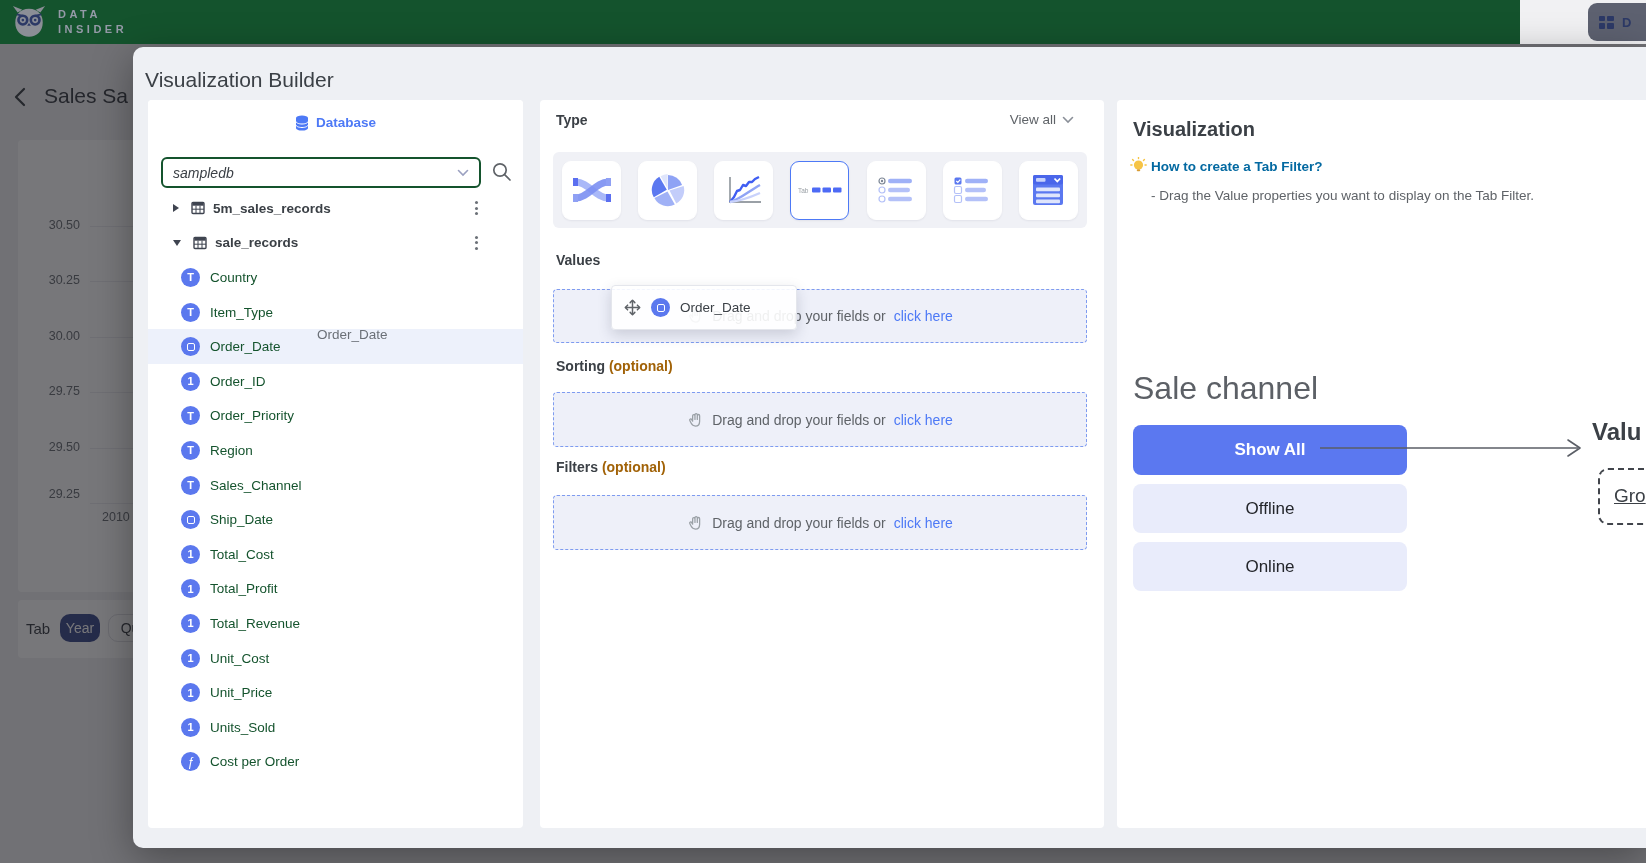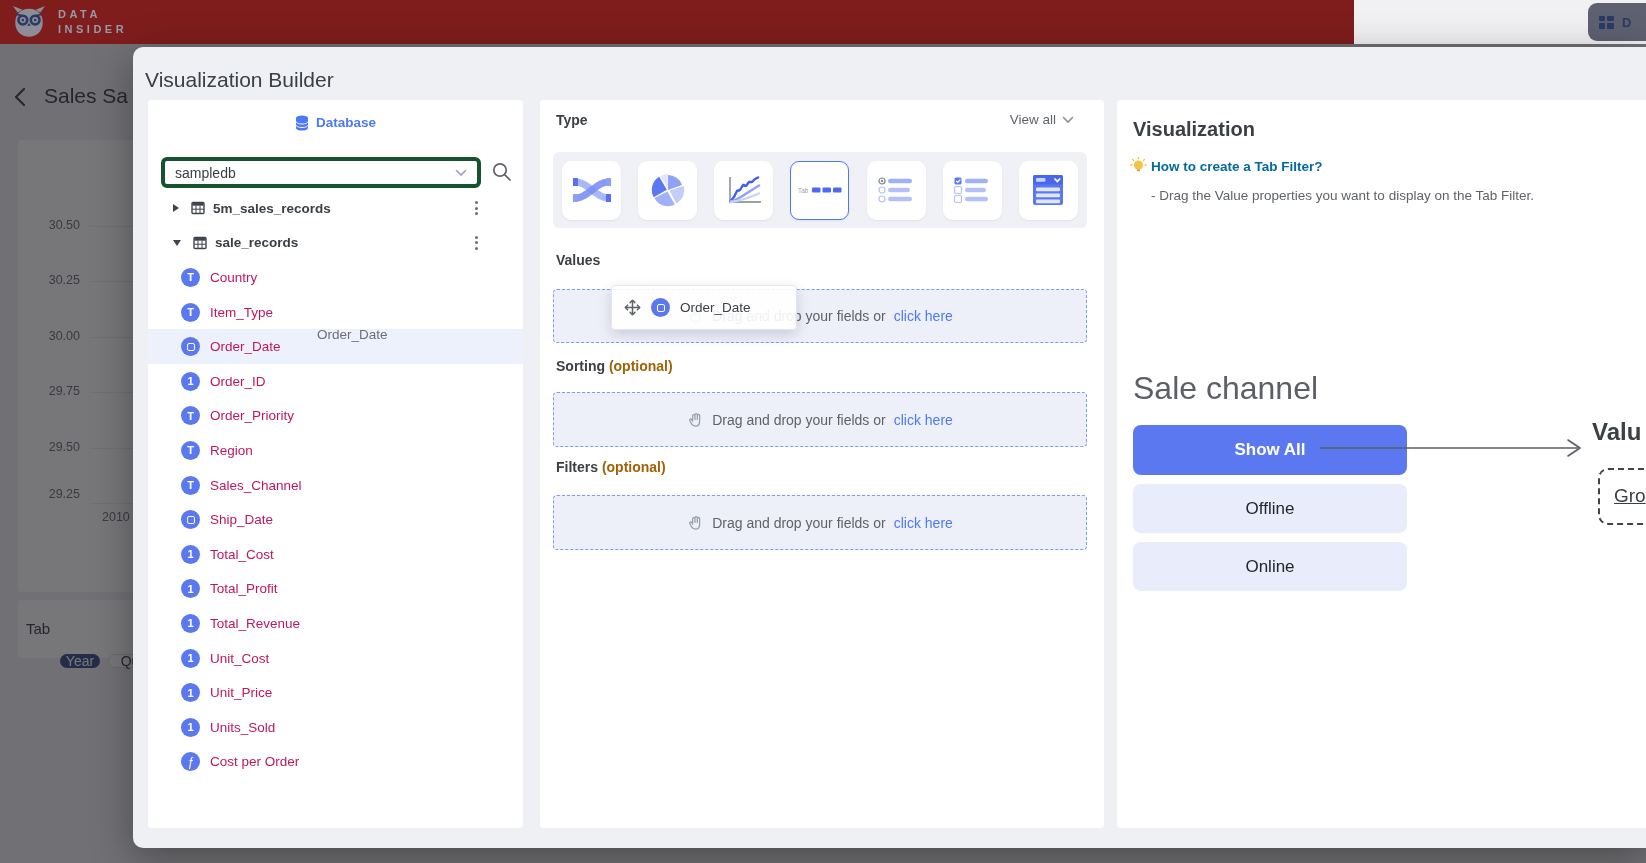--- a/index.html
+++ b/index.html
@@ -1,68 +1,68 @@
 <!DOCTYPE html>
 <html><head>
 <meta charset="utf-8">
 <style>
   html,body{margin:0;padding:0;background:#222;}
   *{box-sizing:border-box;font-family:"Liberation Sans","DejaVu Sans",sans-serif;}
   .screen{position:relative;width:1646px;height:863px;overflow:hidden;background:#f1f1f3;}
   .abs{position:absolute;}
 
   
-  .topbar{position:absolute;left:0;top:0;width:1354px;height:44px;background:#7f1d1d;z-index:50;}
+  .topbar{position:absolute;left:0;top:0;width:1520px;height:44px;background:#14532d;z-index:50;}
   .brand{position:absolute;left:58px;top:7px;color:#959aa8;font-size:11px;font-weight:700;letter-spacing:3.5px;line-height:15px;}
   .dash-btn{position:absolute;left:1588px;top:3px;width:76px;height:38px;background:#5d6170;border:none;border-radius:9px;display:flex;align-items:center;gap:7px;padding:0 10px;cursor:pointer;}
   .dash-btn span{color:#2c3966;font-weight:700;font-size:13px;}
 
   
   .page{position:absolute;inset:0;background:#f1f1f3;}
   .back-chevron{position:absolute;left:12px;top:86px;}
   .bg-title{position:absolute;left:44px;top:84px;font-size:21px;color:#3b3f46;}
   .bg-card{position:absolute;background:#fff;border-radius:4px;}
   #bg-chart{left:18px;top:140px;width:380px;height:452px;}
   .ytick{position:absolute;left:18px;width:44px;text-align:right;font-size:12.5px;color:#6b7076;}
   .gridline{position:absolute;left:72px;right:8px;height:1px;background:#ededf0;}
   .xtick{position:absolute;left:84px;top:370px;font-size:12.5px;color:#6b7076;}
   #bg-tabs{left:18px;top:600px;width:380px;height:58px;}
   .gran-label{position:absolute;left:8px;top:20px;font-size:15px;color:#3b3f46;}
-  .gran-btn{position:absolute;top:14px;height:14px;border-radius:10px;font-size:14px;display:flex;align-items:center;justify-content:center;margin-top:40px;}
+  .gran-btn{position:absolute;top:14px;height:28px;border-radius:10px;font-size:14px;display:flex;align-items:center;justify-content:center;}
   .gran-btn.sel{left:42px;width:40px;background:#3d4c8c;color:#fff;}
   .gran-btn.plain{left:90px;width:44px;background:#fff;border:1px solid #e0e0e4;color:#3b3f46;}
   .scrim{position:absolute;left:0;top:44px;width:1646px;height:819px;background:rgba(20,21,26,0.58);z-index:60;}
 
   
   .modal{position:absolute;left:133px;top:47px;width:1513px;height:801px;background:#eef0f4;border-radius:10px 0 0 10px;box-shadow:0 10px 40px rgba(0,0,0,.35);z-index:100;}
   .modal-title{position:absolute;left:12px;top:21px;font-size:21px;color:#3b4046;}
   .panel{position:absolute;top:53px;height:728px;background:#fff;border-radius:4px;}
   #left-panel{left:15px;width:375px;overflow:hidden;}
   #mid-panel{left:407px;width:564px;}
   #right-panel{left:984px;width:560px;}
 
   
   .db-tabs{position:absolute;left:0;top:0;width:100%;height:45px;display:flex;}
   .db-tab{flex:1;display:flex;align-items:center;justify-content:center;gap:7px;font-size:13.5px;font-weight:700;cursor:pointer;}
   .db-tab.active{color:#4d79f6;background:#fff;}
   .db-tab.inactive{color:#3b4046;background:#f4f5f8;}
-  .conn-select{position:absolute;left:13px;top:57px;width:320px;height:31px;border:4px solid #14532d;border-radius:6px;background:#fff;display:flex;align-items:center;padding:0 10px;font-size:14px;color:#3b4046;cursor:pointer;}
+  .conn-select{position:absolute;left:13px;top:57px;width:320px;height:31px;border:2px solid #14532d;border-radius:6px;background:#fff;display:flex;align-items:center;padding:0 10px;font-size:14px;color:#3b4046;cursor:pointer;font-style:italic;}
   .conn-select svg{margin-left:auto;}
   .search-btn{position:absolute;left:341px;top:61px;width:24px;height:24px;border:none;background:transparent;cursor:pointer;padding:0;}
   .tree{position:absolute;left:0;top:91px;width:100%;}
   .trow{height:34.6px;display:flex;align-items:center;position:relative;cursor:pointer;}
   .trow.hl{background:#edf1fb;}
   .table-row{padding-left:25px;}
   .field-row{padding-left:33px;}
   .caret{width:8px;margin-right:10px;display:inline-block;}
   .caret.right{width:0;height:0;border-top:4.5px solid transparent;border-bottom:4.5px solid transparent;border-left:6px solid #3f4450;margin-right:12px;}
   .caret.down{width:0;height:0;border-left:4.5px solid transparent;border-right:4.5px solid transparent;border-top:6px solid #3f4450;margin-right:12px;}
   .t-ic{margin-right:8px;display:flex;}
   .t-label{font-size:13.5px;font-weight:600;color:#3b4046;}
-  .f-label{font-size:13.5px;color:#be185d;}
+  .f-label{font-size:13.5px;color:#14532d;}
   .f-ic{width:19px;height:19px;border-radius:50%;background:#5b78ee;color:#fff;display:flex;align-items:center;justify-content:center;font-size:11px;font-weight:700;margin-right:10px;flex:0 0 19px;}
   .f-function{font-style:italic;font-weight:400;font-size:12px;}
   .cal{width:8px;height:8px;border:1.6px solid #fff;border-radius:2px;display:block;}
   .kebab{position:absolute;left:323px;display:flex;flex-direction:column;gap:2.5px;padding:4px;cursor:pointer;}
   .kebab i{width:3px;height:3px;border-radius:50%;background:#6b7077;}
   .drag-src-label{position:absolute;left:169px;top:227px;font-size:13.5px;color:#6b7077;z-index:5;}
 
   
   .sec-label{position:absolute;left:16px;font-size:14px;font-weight:700;color:#3b4046;}
   .sec-label em{font-style:normal;font-weight:600;color:#a16207;}

